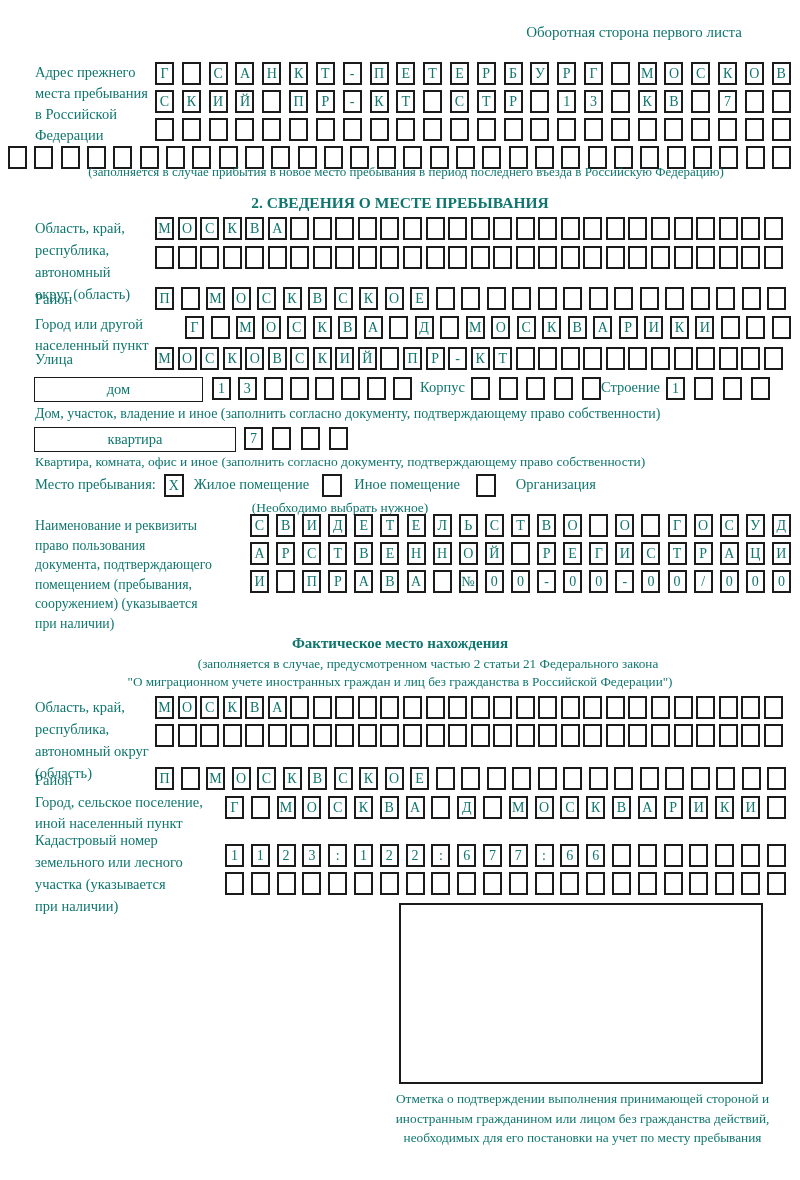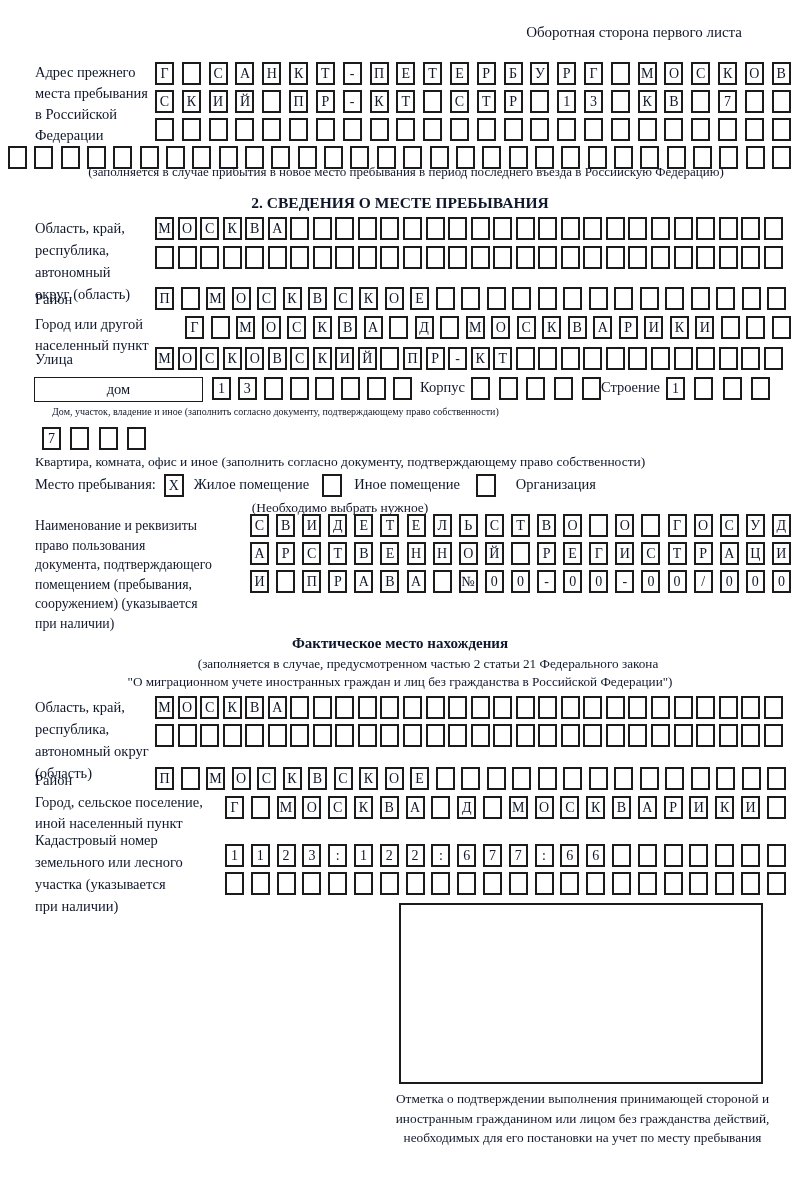--- a/index.html
+++ b/index.html
@@ -1,18 +1,18 @@
 <!DOCTYPE html>
 <html><head>
 <meta charset="utf-8">
 <style>
   html,body{margin:0;padding:0;background:#fff;}
   .page{
     position:relative;width:800px;height:1180px;background:#fff;
-    font-family:"Liberation Serif","DejaVu Serif",serif;color:#0f172a;
+    font-family:"Liberation Serif","DejaVu Serif",serif;color:#0f766e;
     overflow:hidden;
   }
   .abs{position:absolute;}
   .lbl{font-size:14.5px;line-height:21px;}
   .cap{font-size:13px;}
   .title{font-weight:bold;font-size:15.5px;}
   .center{width:800px;left:0;text-align:center;}
   .cells{display:flex;justify-content:space-between;}
   .cell{
     width:19px;height:23px;box-sizing:border-box;border:2px solid #1b1b1b;
@@ -337,23 +337,24 @@
         <span class="cell"></span>
       </div>
     <div class="lbl" style="margin-left:0;">Строение</div>
     <div class="cells" style="width:104px;margin-left:6px;">
         <span class="cell">1</span>
         <span class="cell"></span>
         <span class="cell"></span>
         <span class="cell"></span>
       </div>
   </div>
-  <div class="abs cap" style="top:406px;left:52px;font-size:10px;">Дом, участок, владение и иное (заполнить согласно документу, подтверждающему право собственности)</div>
+  <div class="abs cap" style="top:406px;left:35px;font-size:14px;">Дом, участок, владение и иное (заполнить согласно документу, подтверждающему право собственности)</div>
 
   <div class="abs inline-row" style="top:427px;left:34px;">
+    <div class="bigbox" style="width:202px;">квартира</div>
     <div class="cells" style="width:104px;margin-left:8px;">
         <span class="cell">7</span>
         <span class="cell"></span>
         <span class="cell"></span>
         <span class="cell"></span>
       </div>
   </div>
   <div class="abs cap" style="top:454px;left:35px;font-size:13.5px;">Квартира, комната, офис и иное (заполнить согласно документу, подтверждающему право собственности)</div>
 
   <div class="abs inline-row lbl" style="top:474px;left:35px;">

